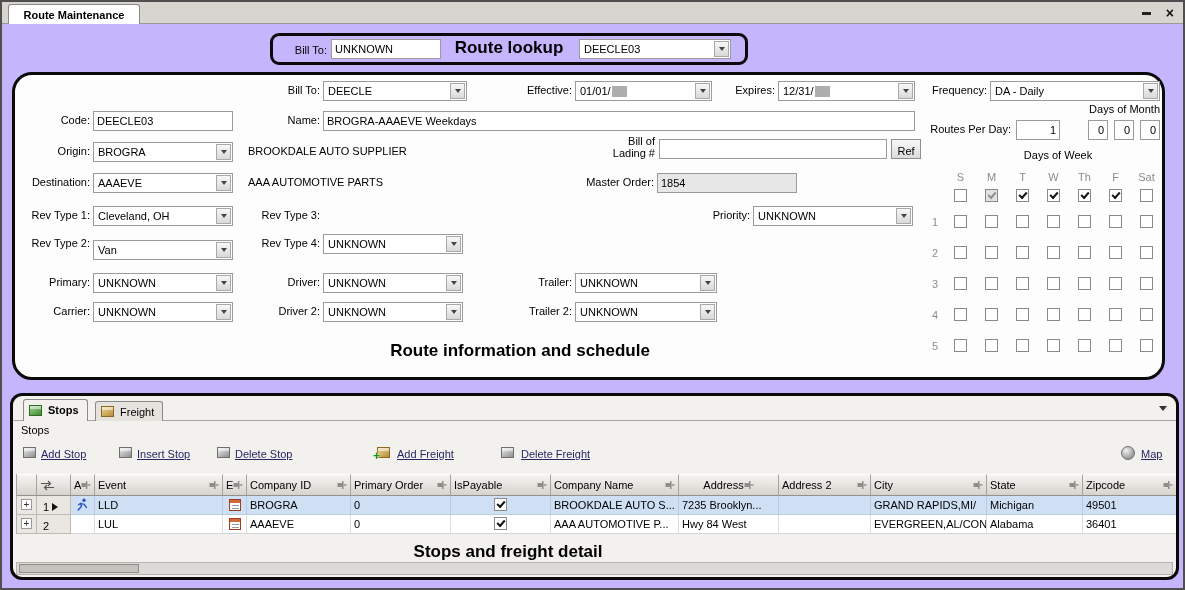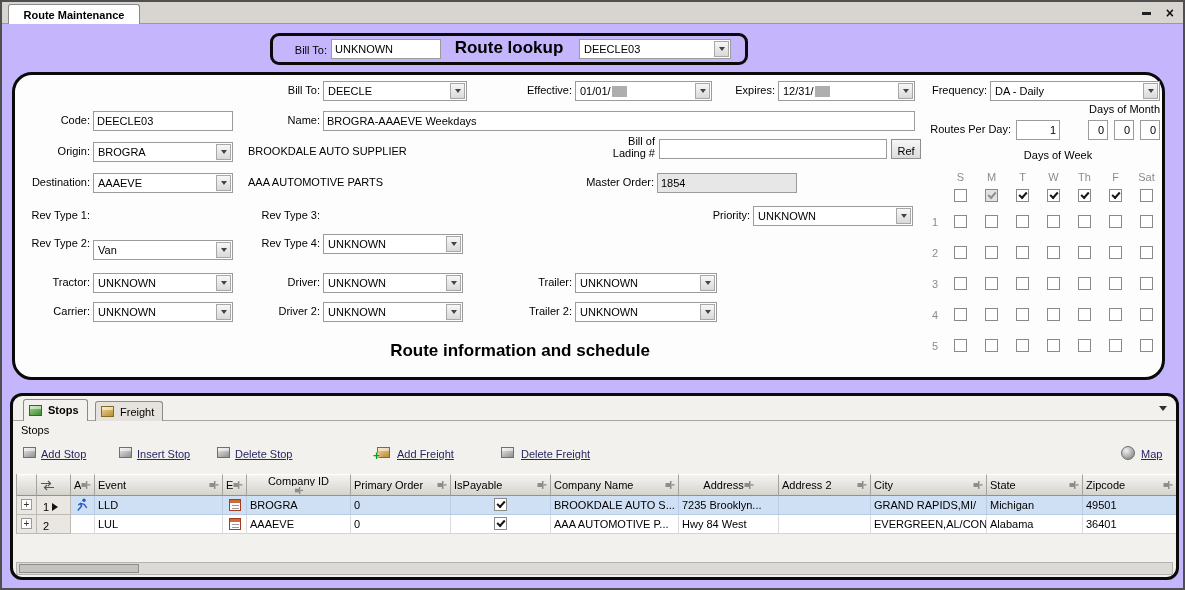--- a/index.html
+++ b/index.html
@@ -164,20 +164,26 @@
         <span class="dowcell dowletter">S</span>
         <span class="dowcell dowletter">M</span>
         <span class="dowcell dowletter">T</span>
         <span class="dowcell dowletter">W</span>
         <span class="dowcell dowletter">Th</span>
         <span class="dowcell dowletter">F</span>
         <span class="dowcell dowletter">Sat</span>
       </div>
 
     <div class="lbl" style="left:10px;top:134px;width:65px">Rev Type 1:</div>
+    <div class="combo" style="left:78px;top:131px;width:140px">
+      <span class="combo-val">Cleveland, OH</span>
+      <span class="dd-btn">
+          <i class="dd-arr"></i>
+        </span>
+    </div>
     <div class="lbl" style="left:240px;top:134px;width:65px">Rev Type 3:</div>
     <div class="lbl" style="left:688px;top:134px;width:47px">Priority:</div>
     <div class="combo" style="left:738px;top:131px;width:160px">
       <span class="combo-val">UNKNOWN</span>
       <span class="dd-btn">
           <i class="dd-arr"></i>
         </span>
     </div>
     <div id="dow-hchecks" style="left:930px;top:114px">
         <span class="dowcell">
@@ -333,21 +339,21 @@
           </span>
           <span class="dowcell">
             <span class="cbs"></span>
           </span>
           <span class="dowcell">
             <span class="cbs"></span>
           </span>
         </div>
       </div>
 
-    <div class="lbl" style="left:25px;top:201px;width:50px">Tractor:</div>
+    <div class="lbl" style="left:25px;top:201px;width:50px">Primary:</div>
     <div class="combo" style="left:78px;top:198px;width:140px">
       <span class="combo-val">UNKNOWN</span>
       <span class="dd-btn">
           <i class="dd-arr"></i>
         </span>
     </div>
     <div class="lbl" style="left:262px;top:201px;width:43px">Driver:</div>
     <div class="combo" style="left:308px;top:198px;width:140px">
       <span class="combo-val">UNKNOWN</span>
       <span class="dd-btn">
@@ -440,21 +446,21 @@
           </svg>
         </div>
         <div class="g-hc" style="width: 24px;">
           <span class="hlabel">E</span>
           <svg width="10" height="10" viewBox="0 0 10 10">
             <rect x="0.5" y="3" width="4.5" height="4" fill="#8f8d89"></rect>
             <rect x="5" y="1" width="1.5" height="8" fill="#8f8d89"></rect>
             <rect x="6.5" y="4.2" width="3" height="1.4" fill="#8f8d89"></rect>
           </svg>
         </div>
-        <div class="g-hc" style="width: 104px; flex-direction: column;">
+        <div class="g-hc" style="width: 104px;">
           <span class="hlabel">Company ID</span>
           <svg width="10" height="10" viewBox="0 0 10 10">
             <rect x="0.5" y="3" width="4.5" height="4" fill="#8f8d89"></rect>
             <rect x="5" y="1" width="1.5" height="8" fill="#8f8d89"></rect>
             <rect x="6.5" y="4.2" width="3" height="1.4" fill="#8f8d89"></rect>
           </svg>
         </div>
         <div class="g-hc" style="width: 100px;">
           <span class="hlabel">Primary Order</span>
           <svg width="10" height="10" viewBox="0 0 10 10">
@@ -571,18 +577,19 @@
           </div>
           <div class="g-c data" style="width: 128px;">AAA AUTOMOTIVE P...</div>
           <div class="g-c data" style="width: 100px;">Hwy 84 West</div>
           <div class="g-c data" style="width: 92px;"></div>
           <div class="g-c data" style="width: 116px;">EVERGREEN,AL/CON</div>
           <div class="g-c data" style="width: 96px;">Alabama</div>
           <div class="g-c data" style="width: 94px;">36401</div>
         </div>
       </div>
 
+    <div class="ann" style="left:150px;top:146px;width:690px">Stops and freight detail</div>
 
     <div id="hscroll">
       <div id="hthumb"></div>
     </div>
   </div>
 </div>
 
 </body></html>

